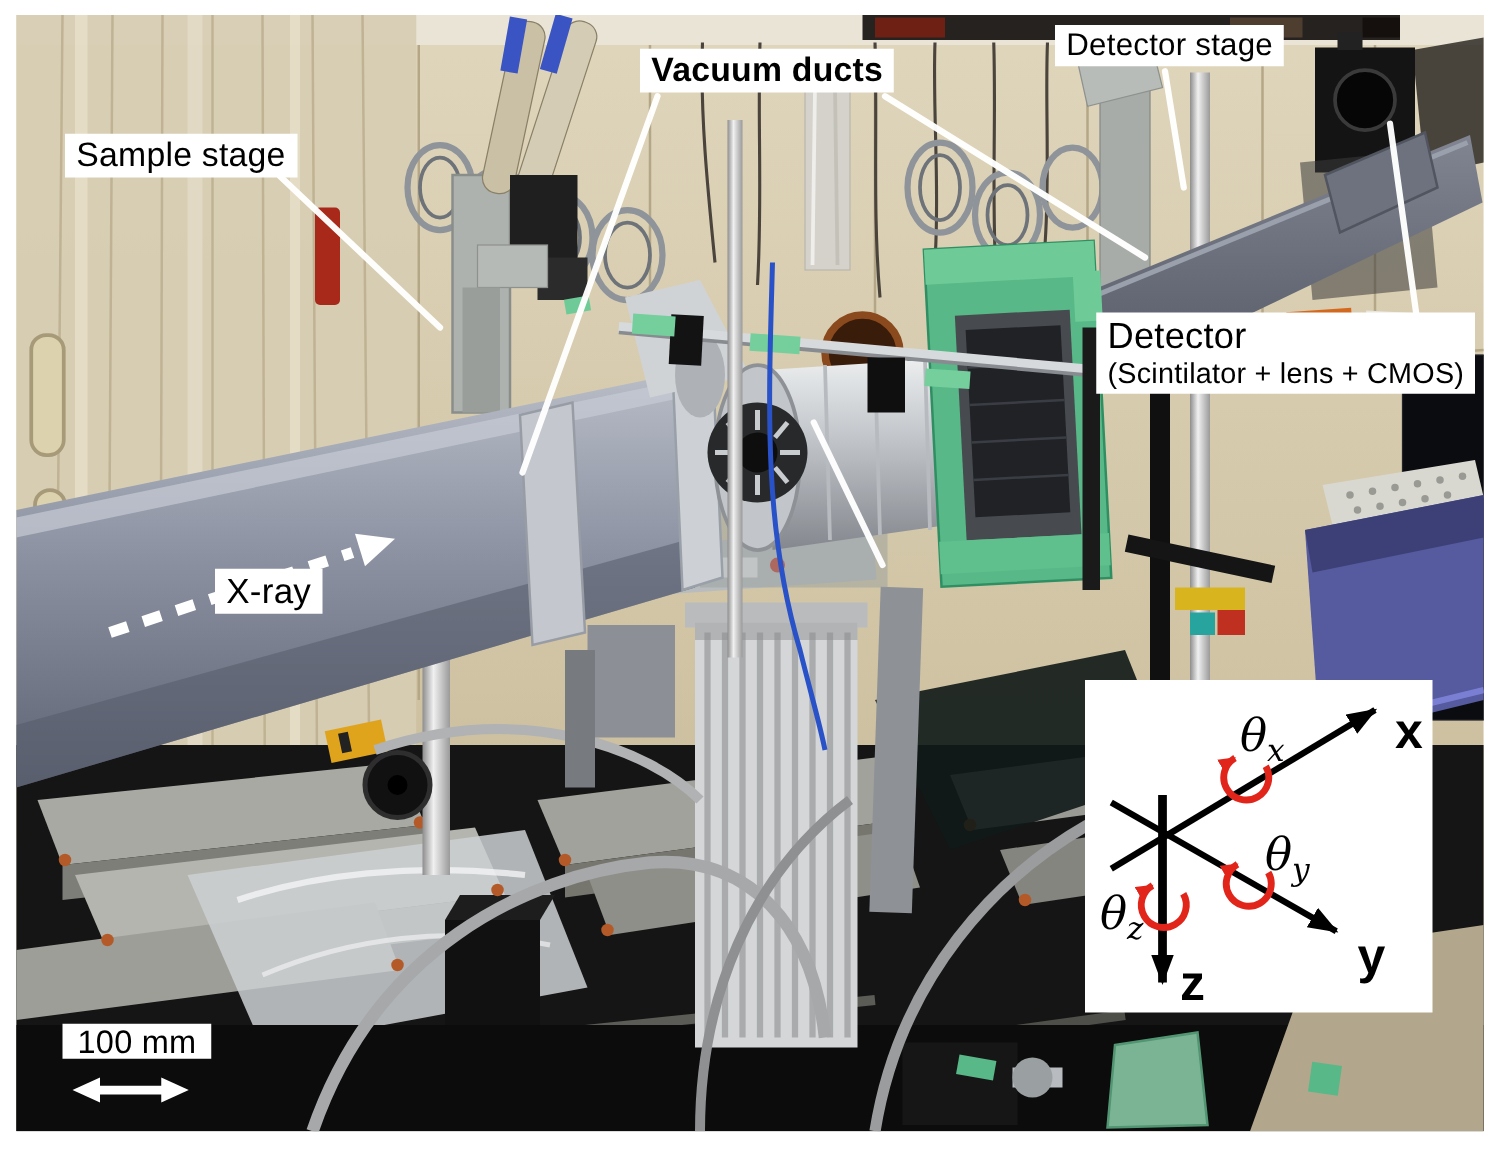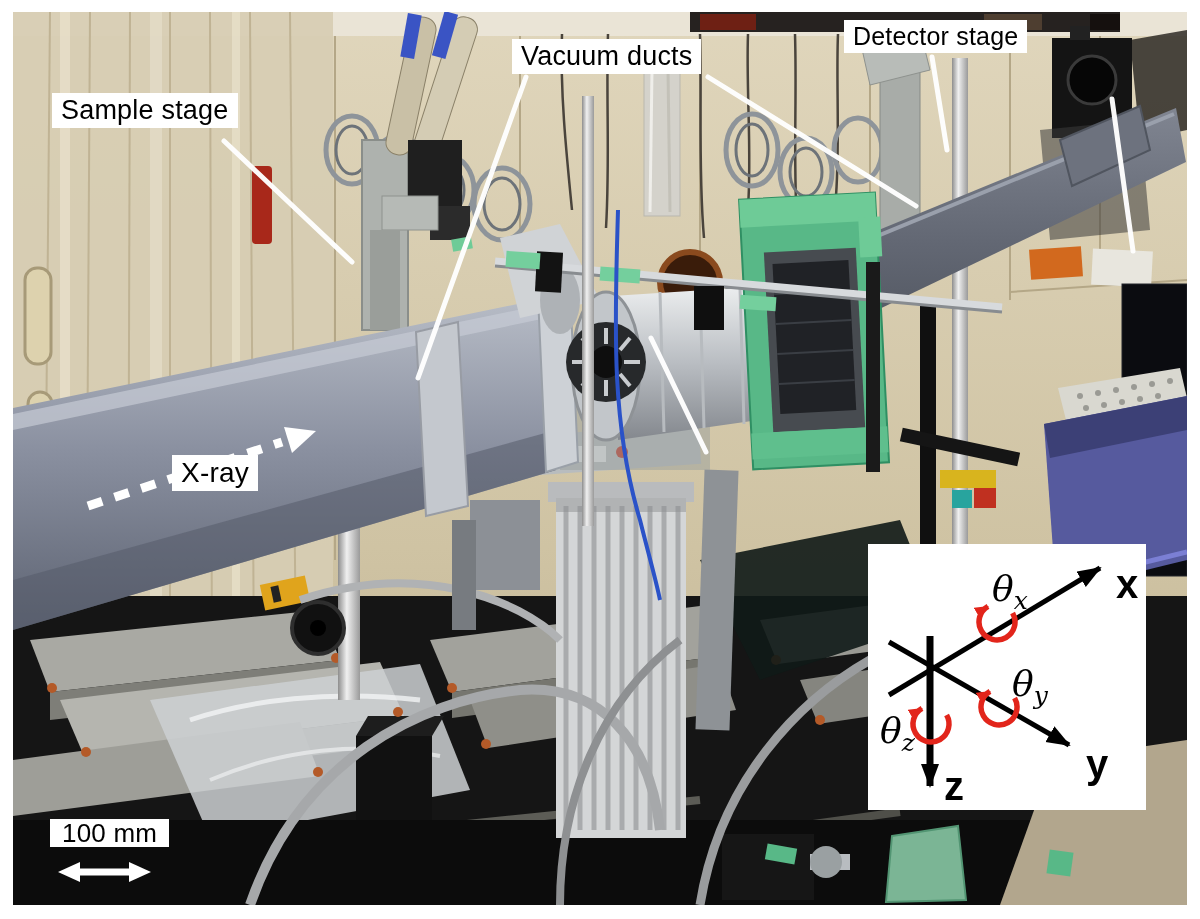--- a/index.html
+++ b/index.html
@@ -1,22 +1,22 @@
 <!DOCTYPE html>
 <html><head>
 <meta charset="utf-8">
 <style>
   html,body{margin:0;padding:0;background:#ffffff;}
   .stage{position:relative;width:1200px;height:919px;background:#ffffff;overflow:hidden;
          font-family:"Liberation Sans",sans-serif;}
   .scene{position:absolute;left:0;top:0;}
   .lbl{position:absolute;background:#ffffff;color:#000;white-space:nowrap;
        padding:3px 9px;line-height:1.08;letter-spacing:.2px;}
-  .lbl-sample{left:52px;top:93px;font-size:27px;}
-  .lbl-vducts{left:512px;top:39px;font-size:27px;}
+  .lbl-sample{left:52px;top:107px;font-size:27px;}
+  .lbl-vducts{left:512px;top:39px;font-size:27px;font-weight:bold;}
   .lbl-dstage{left:844px;top:20px;font-size:25px;}
   .lbl-detector{left:877px;top:250px;font-size:29px;padding:4px 9px;}
   .lbl-detector .sub{font-size:23px;display:block;margin-top:1px;}
   .lbl-mirror{left:655px;top:451px;font-size:29px;}
   .lbl-xray{left:148px;top:455px;font-size:28px;margin-left:24px;}
   .lbl-scale{left:50px;top:819px;font-size:26px;padding:0 12px;}
 </style>
 </head>
 <body>
 
@@ -381,16 +381,20 @@
         <text x="1012" y="696"><tspan>θ</tspan><tspan font-size="25" dy="8">y</tspan></text>
         <text x="880" y="743"><tspan>θ</tspan><tspan font-size="25" dy="8">z</tspan></text>
       </g>
     </g>
   </g>
 </svg>
 
 <div class="lbl lbl-sample">Sample stage</div>
 <div class="lbl lbl-vducts">Vacuum ducts</div>
 <div class="lbl lbl-dstage">Detector stage</div>
+<div class="lbl lbl-detector">
+  <span>Detector</span>
+  <span class="sub">(Scintilator + lens + CMOS)</span>
+</div>
 <div class="lbl lbl-xray">X-ray</div>
 <div class="lbl lbl-scale">100 mm</div>
 
 </div>
 
 </body></html>

